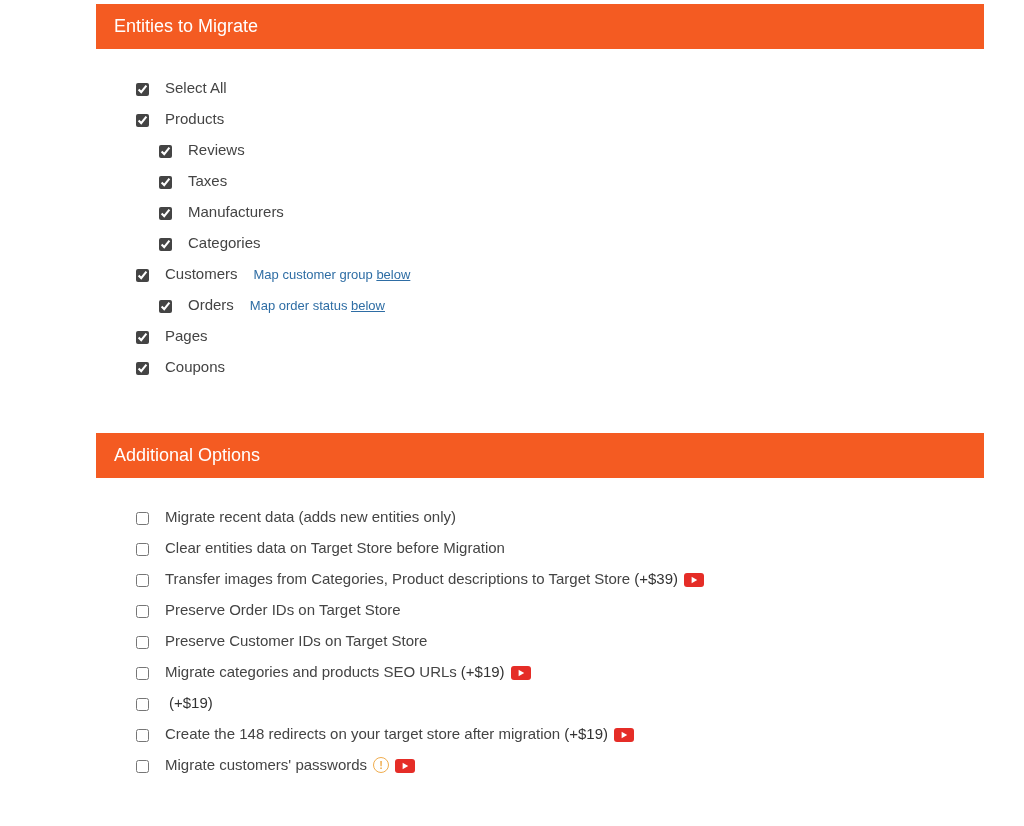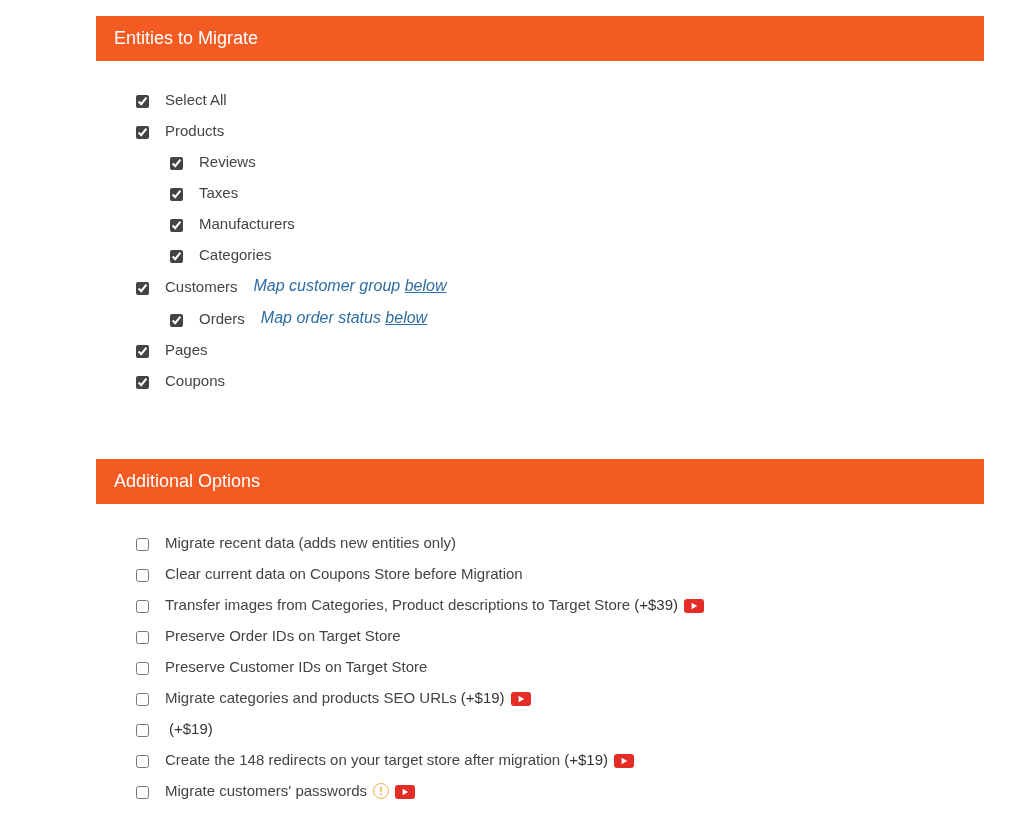--- a/index.html
+++ b/index.html
@@ -15,46 +15,45 @@
   .container {
     padding-left: 96px;
     padding-right: 40px;
   }
   .section-header {
     background: #f45b22;
     color: #fff;
     padding: 12px 18px;
     font-size: 18px;
     font-weight: 400;
-    margin-top: 16px;
+    margin-top: 4px;
   }
   .section-body {
     padding: 30px 0 40px 40px;
   }
   .item-row {
     display: flex;
     align-items: flex-end;
     margin-bottom: 14px;
   }
-  .indent-1 { margin-left: 34px; }
+  .indent-1 { margin-left: 23px; }
   input[type="checkbox"] {
     width: 13px;
     height: 13px;
     margin: 0 16px 0 0;
     accent-color: #444;
     cursor: pointer;
   }
   .label {
     color: #444;
     font-size: 15px;
   }
   .hint {
-    font-style: italic;
     color: #2e6da4;
-    font-size: 16px;
+    font-size: 13px;
     margin-left: 16px;
   }
   .hint-link {
     color: #2e6da4;
     text-decoration: underline;
     cursor: pointer;
   }
   .price {
     font-weight: normal;
     color: #333;
@@ -140,21 +139,21 @@
     </div>
 
   <div class="section-header">Additional Options</div>
   <div class="section-body" id="options-list">
       <div class="item-row">
         <input type="checkbox" style="">
         <span class="label">Migrate recent data (adds new entities only)</span>
       </div>
       <div class="item-row">
         <input type="checkbox" style="">
-        <span class="label">Clear current data on Coupons Store before Migration</span>
+        <span class="label">Clear entities data on Target Store before Migration</span>
       </div>
       <div class="item-row">
         <input type="checkbox" style="">
         <span class="label">Transfer images from Categories, Product descriptions to Target Store</span>
         <span class="price">(+$39)</span>
         <span class="yt-badge">
           <svg width="8" height="8" viewBox="0 0 10 10">
             <polygon points="2,1 9,5 2,9" fill="#fff"></polygon>
           </svg>
         </span>

